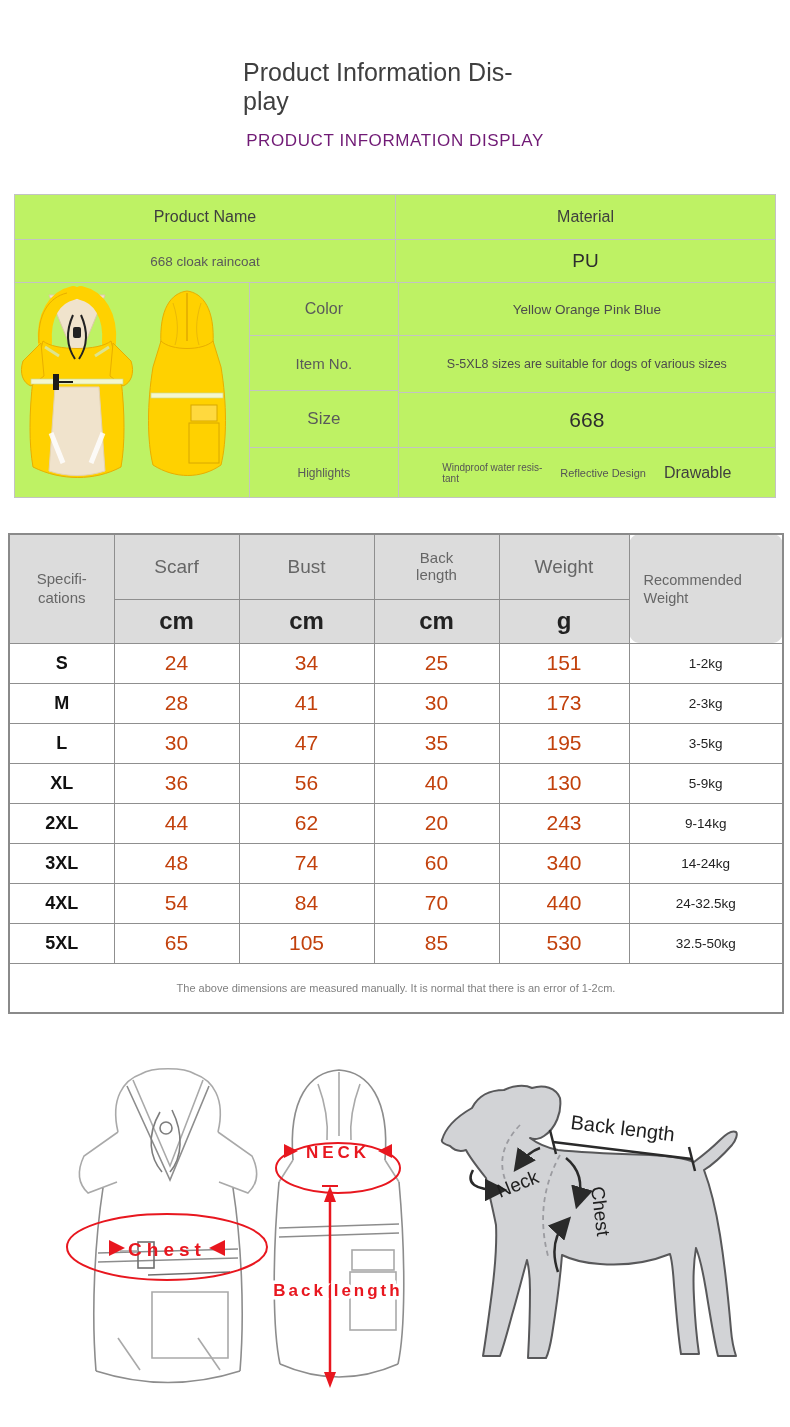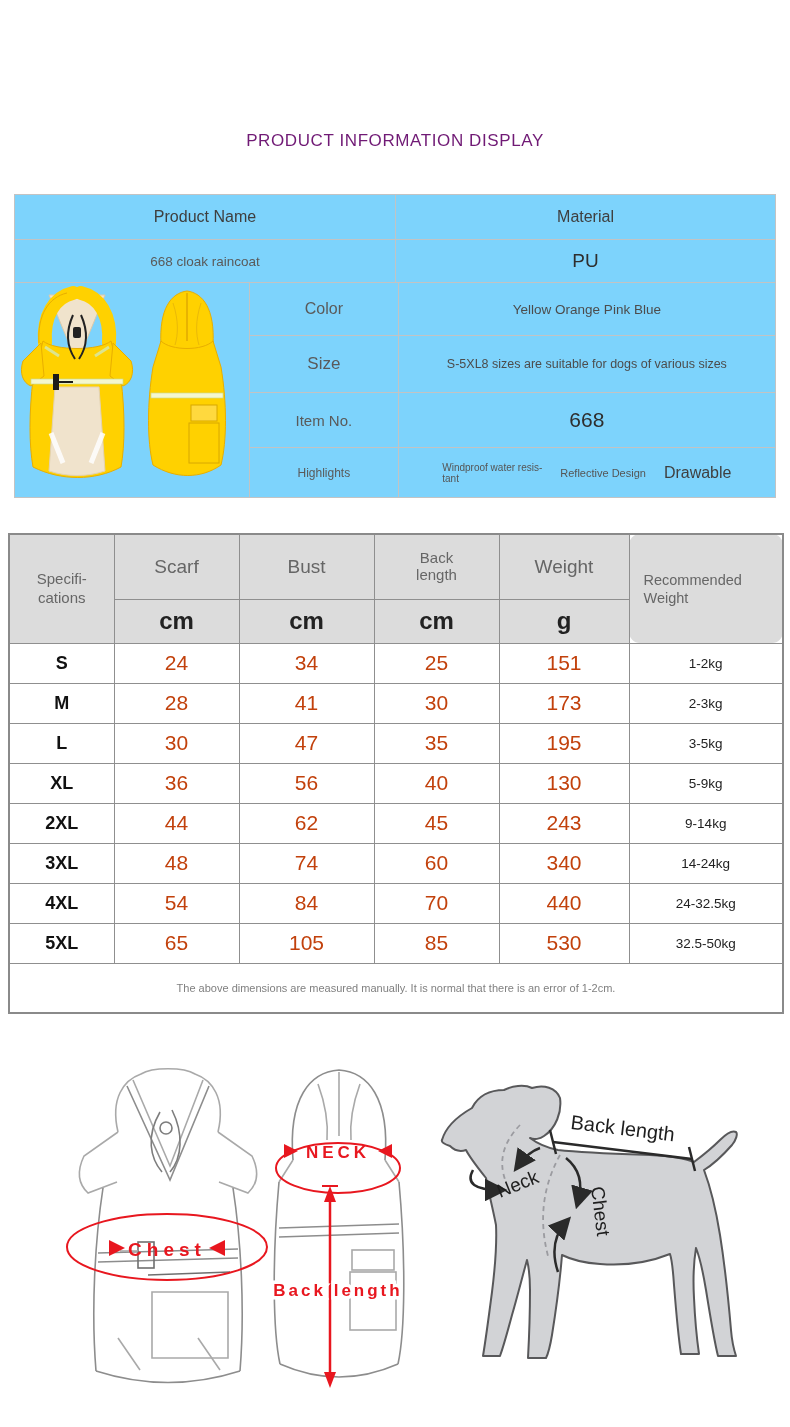--- a/index.html
+++ b/index.html
@@ -8,21 +8,21 @@
   .page { position:relative; width:790px; height:1427px; background:#fff; overflow:hidden; }
   .preline { white-space:pre-line; }
 
   
   .title { position:absolute; left:243px; top:58px; width:310px;
            font-size:25px; line-height:29px; color:#3f3f3f; letter-spacing:0; }
   .subtitle { position:absolute; left:0; top:131px; width:100%; text-align:center;
               font-size:17px; color:#701a75; letter-spacing:.6px; }
 
   
-  .info-table { position:absolute; left:14px; top:194px; width:762px; border:1px solid #c3c3c3; background:#7dd3fc; }
+  .info-table { position:absolute; left:14px; top:194px; width:762px; border:1px solid #c3c3c3; background:#bef264; }
   .it-row { display:flex; border-top:1px solid #c3c3c3; }
   .it-row:first-child { border-top:none; }
   .it-cell { display:flex; align-items:center; justify-content:center; text-align:center;
              border-left:1px solid #c3c3c3; }
   .it-cell:first-child { border-left:none; }
   .r1 { height:44px; }
   .r2 { height:43px; }
   .half { width:381px; }
   .hdr { font-size:16px; color:#3e3e3e; }
   .pn-value { font-size:13.5px; color:#5a5a5a; }
@@ -68,20 +68,22 @@
 
   
   .diagrams { position:absolute; left:0; top:1040px; width:790px; height:387px; }
   svg text { font-family:"Liberation Sans", sans-serif; }
 </style>
 </head>
 <body>
 
 <div class="page">
 
+  <div class="title preline">Product Information Dis-
+play</div>
   <div class="subtitle">PRODUCT INFORMATION DISPLAY</div>
 
   <div class="info-table">
     <div class="it-row r1">
       <div class="it-cell half hdr">Product Name</div>
       <div class="it-cell half hdr">Material</div>
     </div>
     <div class="it-row r2">
       <div class="it-cell half pn-value">668 cloak raincoat</div>
       <div class="it-cell half mat-value">PU</div>
@@ -119,22 +121,22 @@
             <path d="M186,20 C180,38 181,52 184,62" fill="none" stroke="#eab908" stroke-width="1"></path>
             <path d="M146,58 L138,84 C132,120 132,158 138,182 C160,196 186,196 206,182 C212,158 212,120 206,84 L198,58 C188,68 156,68 146,58 Z" fill="#ffd100" stroke="#e8ae00" stroke-width="1"></path>
             <rect x="136" y="110" width="72" height="5" fill="#f4f7cf" stroke="#cfd98a" stroke-width="0.7"></rect>
             <rect x="176" y="122" width="26" height="16" fill="#ffd93e" stroke="#d8a800" stroke-width="1"></rect>
             <rect x="174" y="140" width="30" height="40" fill="#ffd100" stroke="#d8a800" stroke-width="1"></rect>
           </g>
         </svg>
       </div>
       <div class="spec-col">
         <div class="sub-cell h-color lbl lbl-color">Color</div>
+        <div class="sub-cell h-item lbl lbl-item">Item No.</div>
         <div class="sub-cell h-size lbl lbl-size">Size</div>
-        <div class="sub-cell h-item lbl lbl-item">Item No.</div>
         <div class="sub-cell h-high lbl lbl-high">Highlights</div>
       </div>
       <div class="val-col">
         <div class="sub-cell h-color val-color">Yellow Orange Pink Blue</div>
         <div class="sub-cell h-size val-size">S-5XL8 sizes are suitable for dogs of various sizes</div>
         <div class="sub-cell h-item val-item">668</div>
         <div class="sub-cell h-high high-wrap">
           <span class="high-1 preline">Windproof water resis-
 tant</span>
           <span class="high-2">Reflective Design</span>
@@ -201,21 +203,21 @@
           <td class="num">36</td>
           <td class="num">56</td>
           <td class="num">40</td>
           <td class="num">130</td>
           <td class="rec">5-9kg</td>
         </tr>
         <tr class="row-data">
           <td class="sz">2XL</td>
           <td class="num">44</td>
           <td class="num">62</td>
-          <td class="num">45</td>
+          <td class="num">20</td>
           <td class="num">243</td>
           <td class="rec">9-14kg</td>
         </tr>
         <tr class="row-data">
           <td class="sz">3XL</td>
           <td class="num">48</td>
           <td class="num">74</td>
           <td class="num">60</td>
           <td class="num">340</td>
           <td class="rec">14-24kg</td>

